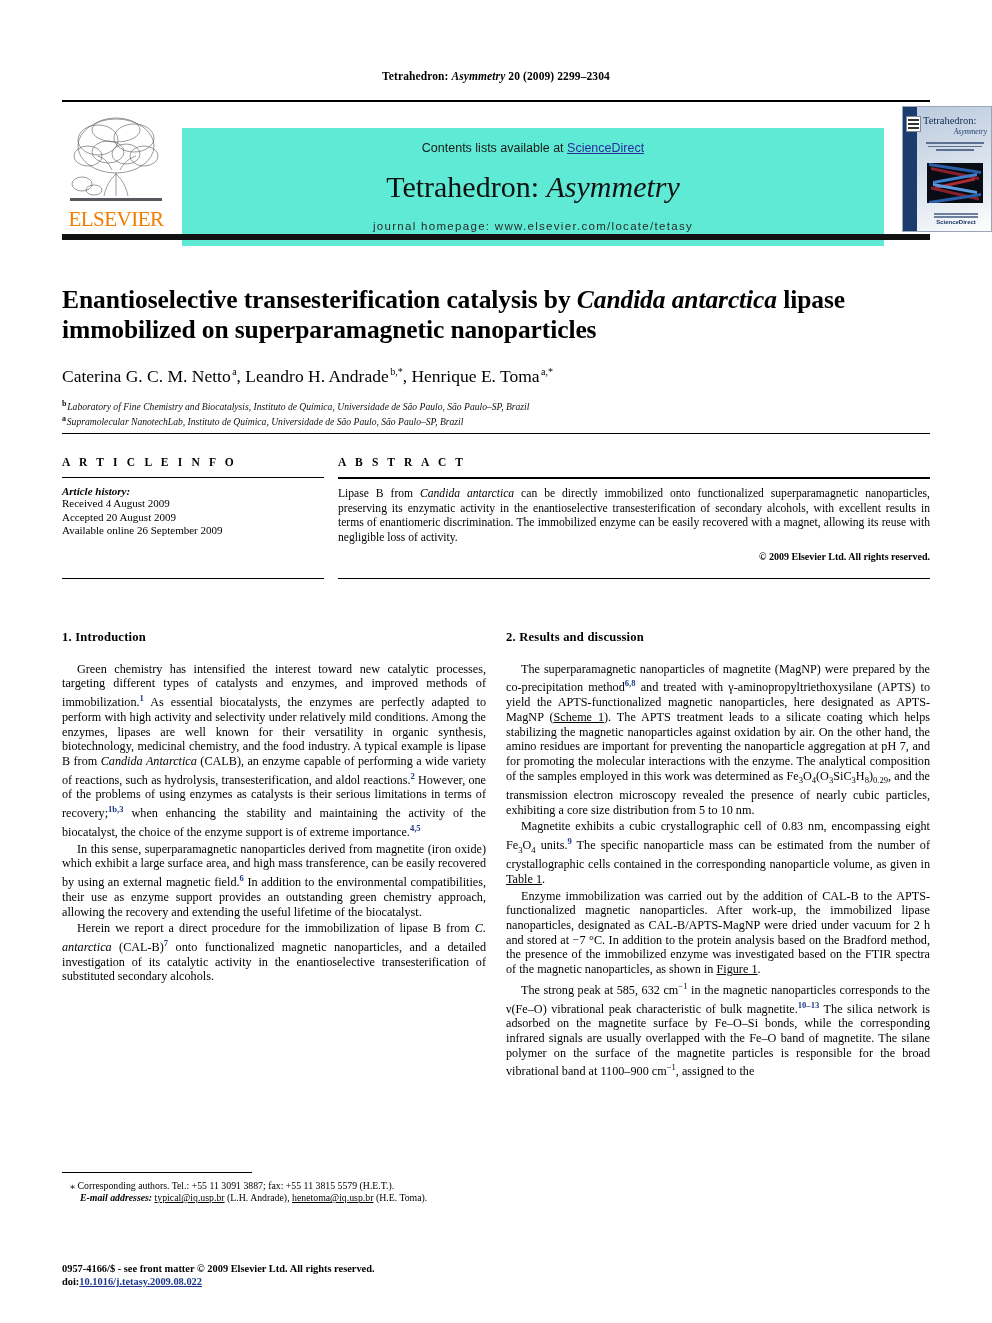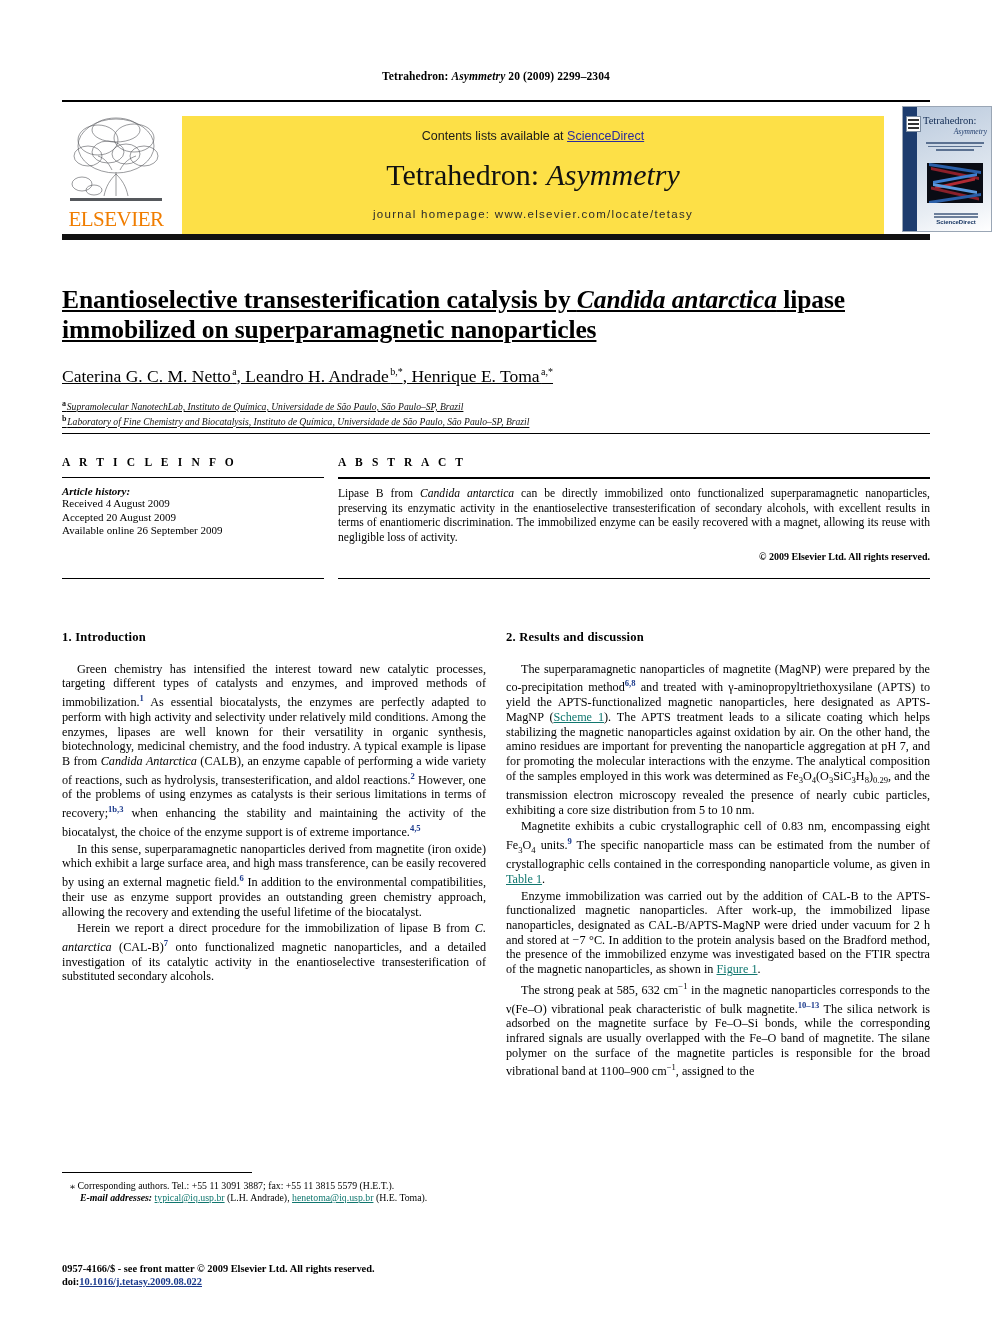--- a/index.html
+++ b/index.html
@@ -70,24 +70,24 @@
     color: #F07D00;
     font-family: "Liberation Serif", serif;
     font-size: 21px;
     letter-spacing: -0.5px;
     line-height: 22px;
   }
 
   
   .masthead-center {
     position: absolute;
-    left: 120px; top: 16px;
+    left: 120px; top: 28px;
     width: 702px;
     height: 118px;
-    background: #fde047;
+    background: #5eead4;
   }
   .contents-line {
     position: absolute;
     left: 0; top: 13px;
     width: 702px;
     text-align: center;
     font-family: "Liberation Sans", sans-serif;
     font-size: 12.5px;
     color: #1a1a1a;
   }
@@ -191,21 +191,20 @@
   }
   .cover-foot b {
     display:block; font-size:6px; color:#13325f; font-family:"Liberation Sans",sans-serif;
   }
 
   
   .title-block {
     position: absolute;
     left: 62px; top: 285px;
     width: 868px;
-    text-decoration: underline;
   }
   h1.paper-title {
     margin: 0;
     font-family: "Liberation Serif", serif;
     font-size: 25.5px;
     font-weight: bold;
     line-height: 30px;
     letter-spacing: -0.1px;
   }
   h1.paper-title .it { font-style: italic; }
@@ -303,21 +302,21 @@
   }
   .col p {
     margin: 0;
     text-indent: 15px;
     text-align: justify;
     hyphens: auto;
   }
   .col p + p { margin-top: 2px; }
   .col .it { font-style: italic; }
   .ref { color: #1b3a8c; font-weight: bold; font-size: 8.6px; vertical-align: super; }
-  .xlink { color: #0f766e; }
+  .xlink { color: #000000; }
   sub.s { font-size: 8.6px; vertical-align: sub; }
   sup.s { font-size: 8.6px; vertical-align: super; }
 
   
   .foot-rule {
     position: absolute;
     left: 62px; top: 1172px;
     width: 190px; height: 1px;
     background: #000;
   }
@@ -425,22 +424,22 @@
   </div>
 
   <div class="title-block">
     <h1 class="paper-title">
       <span>Enantioselective transesterification catalysis by </span><span class="it">Candida antarctica</span><span> lipase immobilized on superparamagnetic nanoparticles</span>
     </h1>
     <div class="authors">
       Caterina G. C. M. Netto <sup>a</sup>, Leandro H. Andrade <sup>b,*</sup>, Henrique E. Toma <sup>a,*</sup>
     </div>
     <div class="affiliations">
+      <div><sup>b</sup> <span>Laboratory of Fine Chemistry and Biocatalysis, Instituto de Química, Universidade de São Paulo, São Paulo–SP, Brazil</span></div>
       <div><sup>a</sup> <span>Supramolecular NanotechLab, Instituto de Química, Universidade de São Paulo, São Paulo–SP, Brazil</span></div>
-      <div><sup>b</sup> <span>Laboratory of Fine Chemistry and Biocatalysis, Instituto de Química, Universidade de São Paulo, São Paulo–SP, Brazil</span></div>
     </div>
   </div>
   <div class="title-rule"></div>
 
   <div class="info-col">
     <div class="sec-caps">A R T I C L E  I N F O</div>
     <div class="thin-rule"></div>
     <div class="hist-head">Article history:</div>
     <div class="hist-line">Received 4 August 2009</div>
     <div class="hist-line">Accepted 20 August 2009</div>

